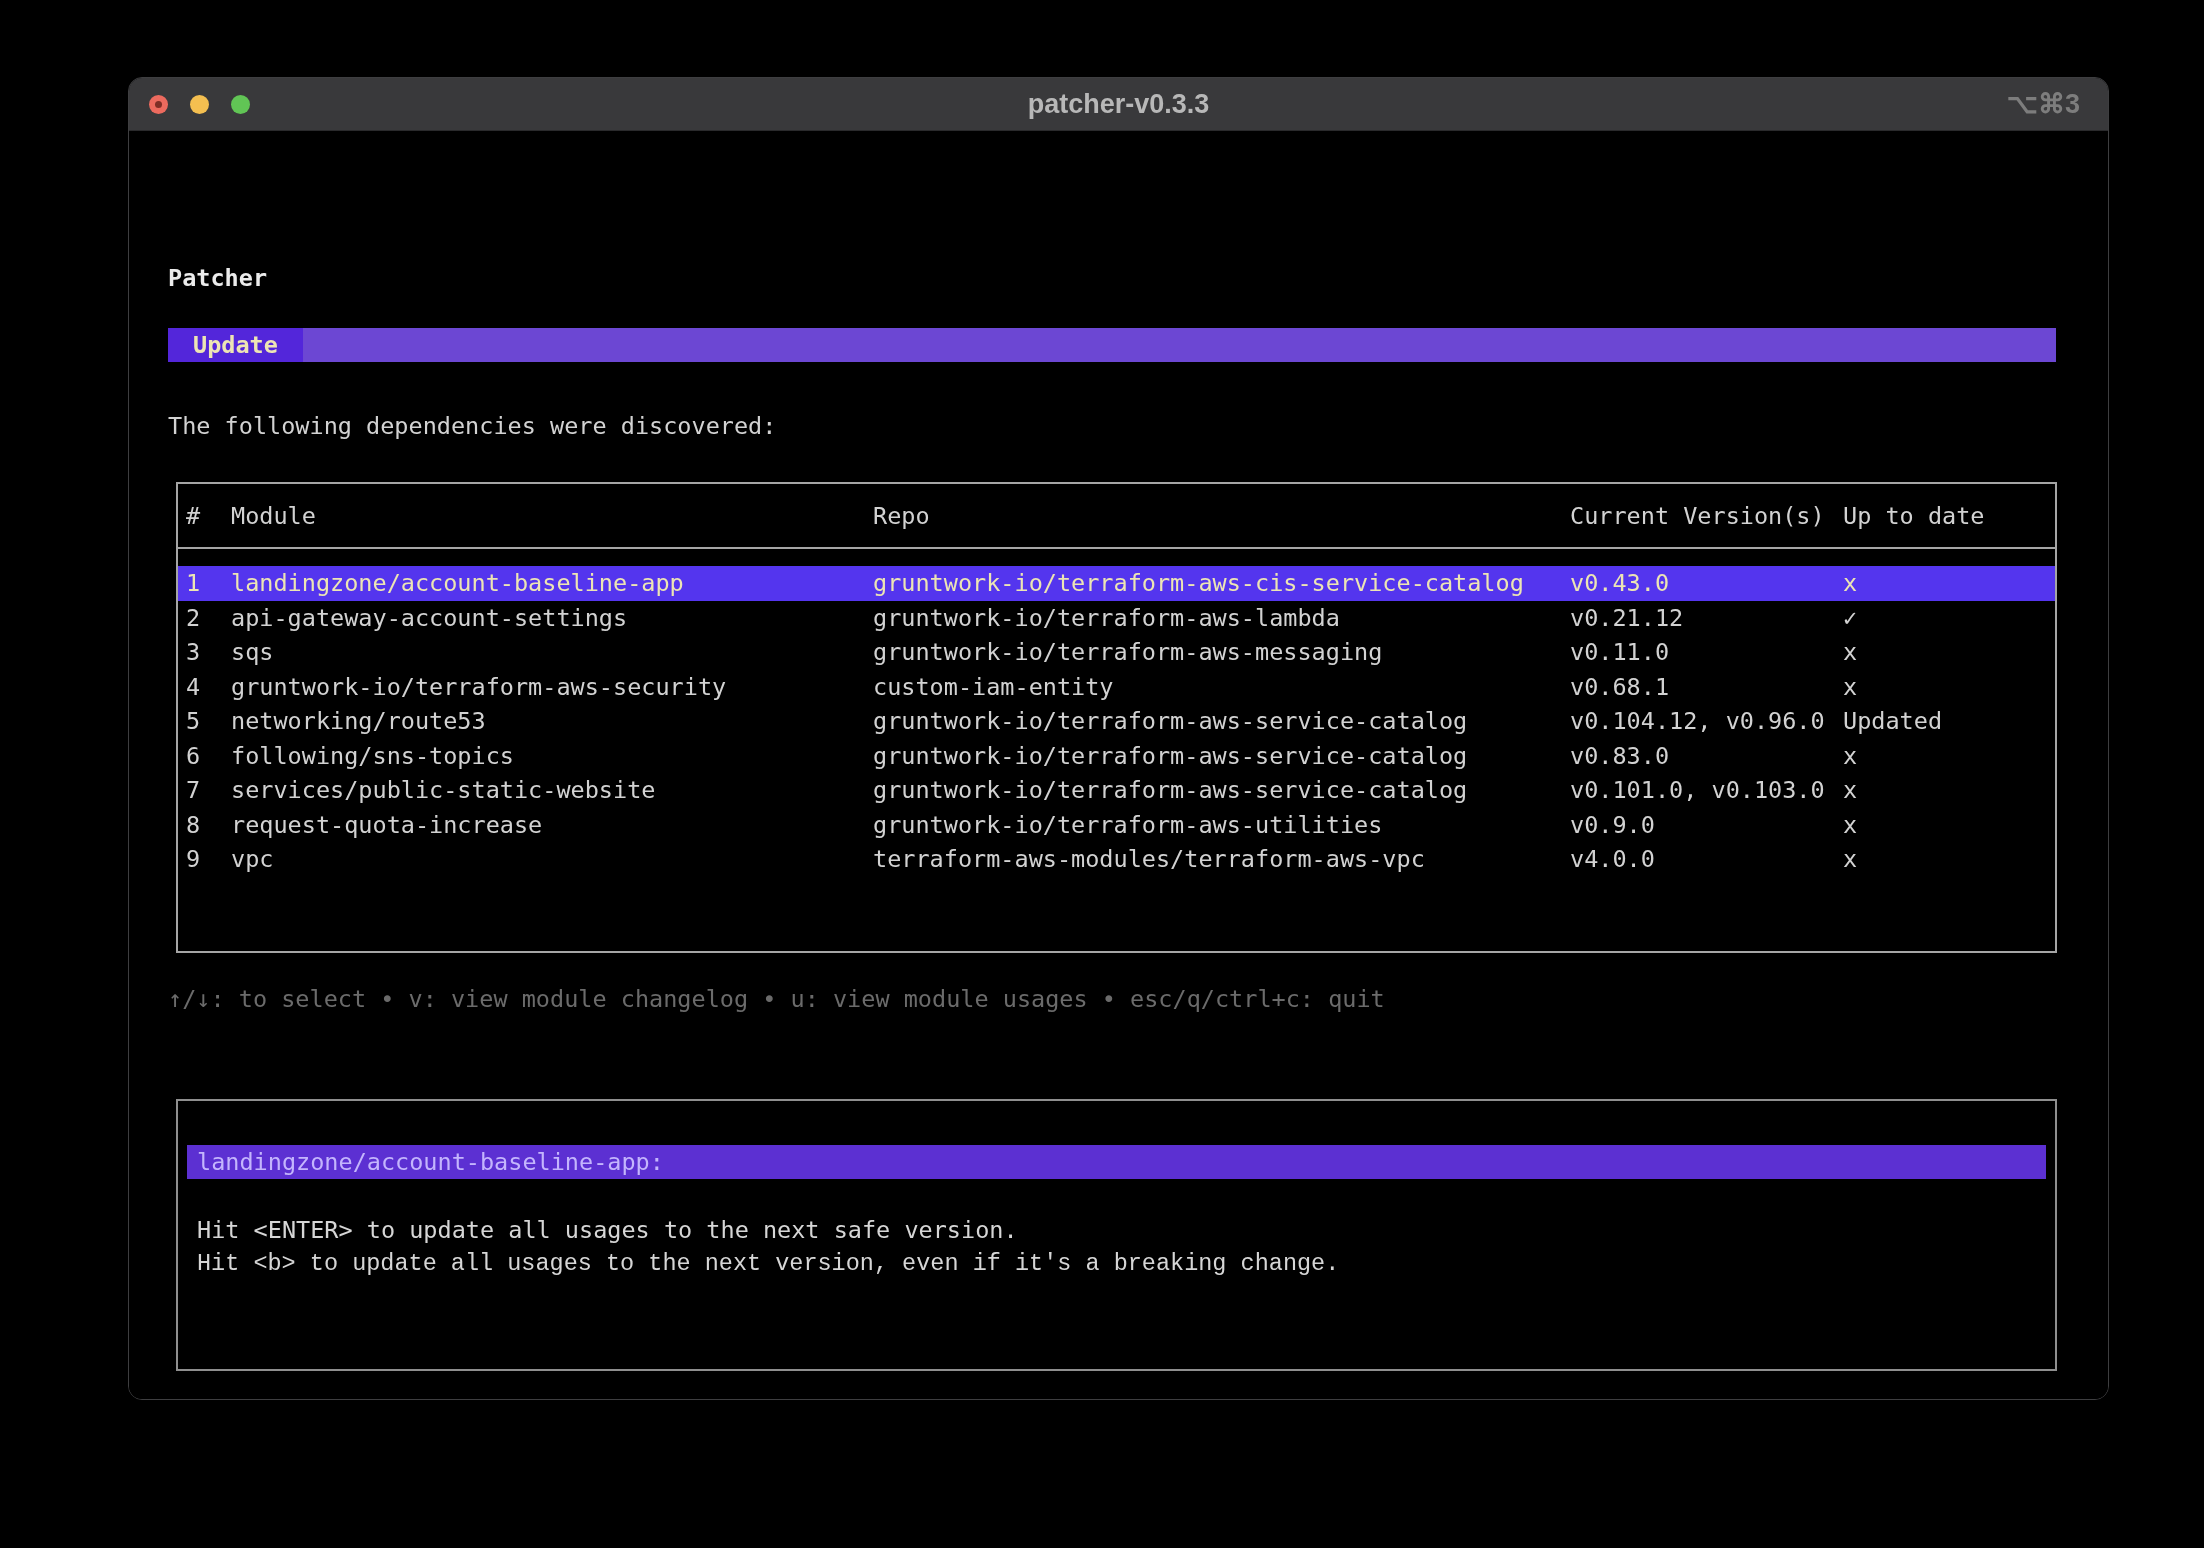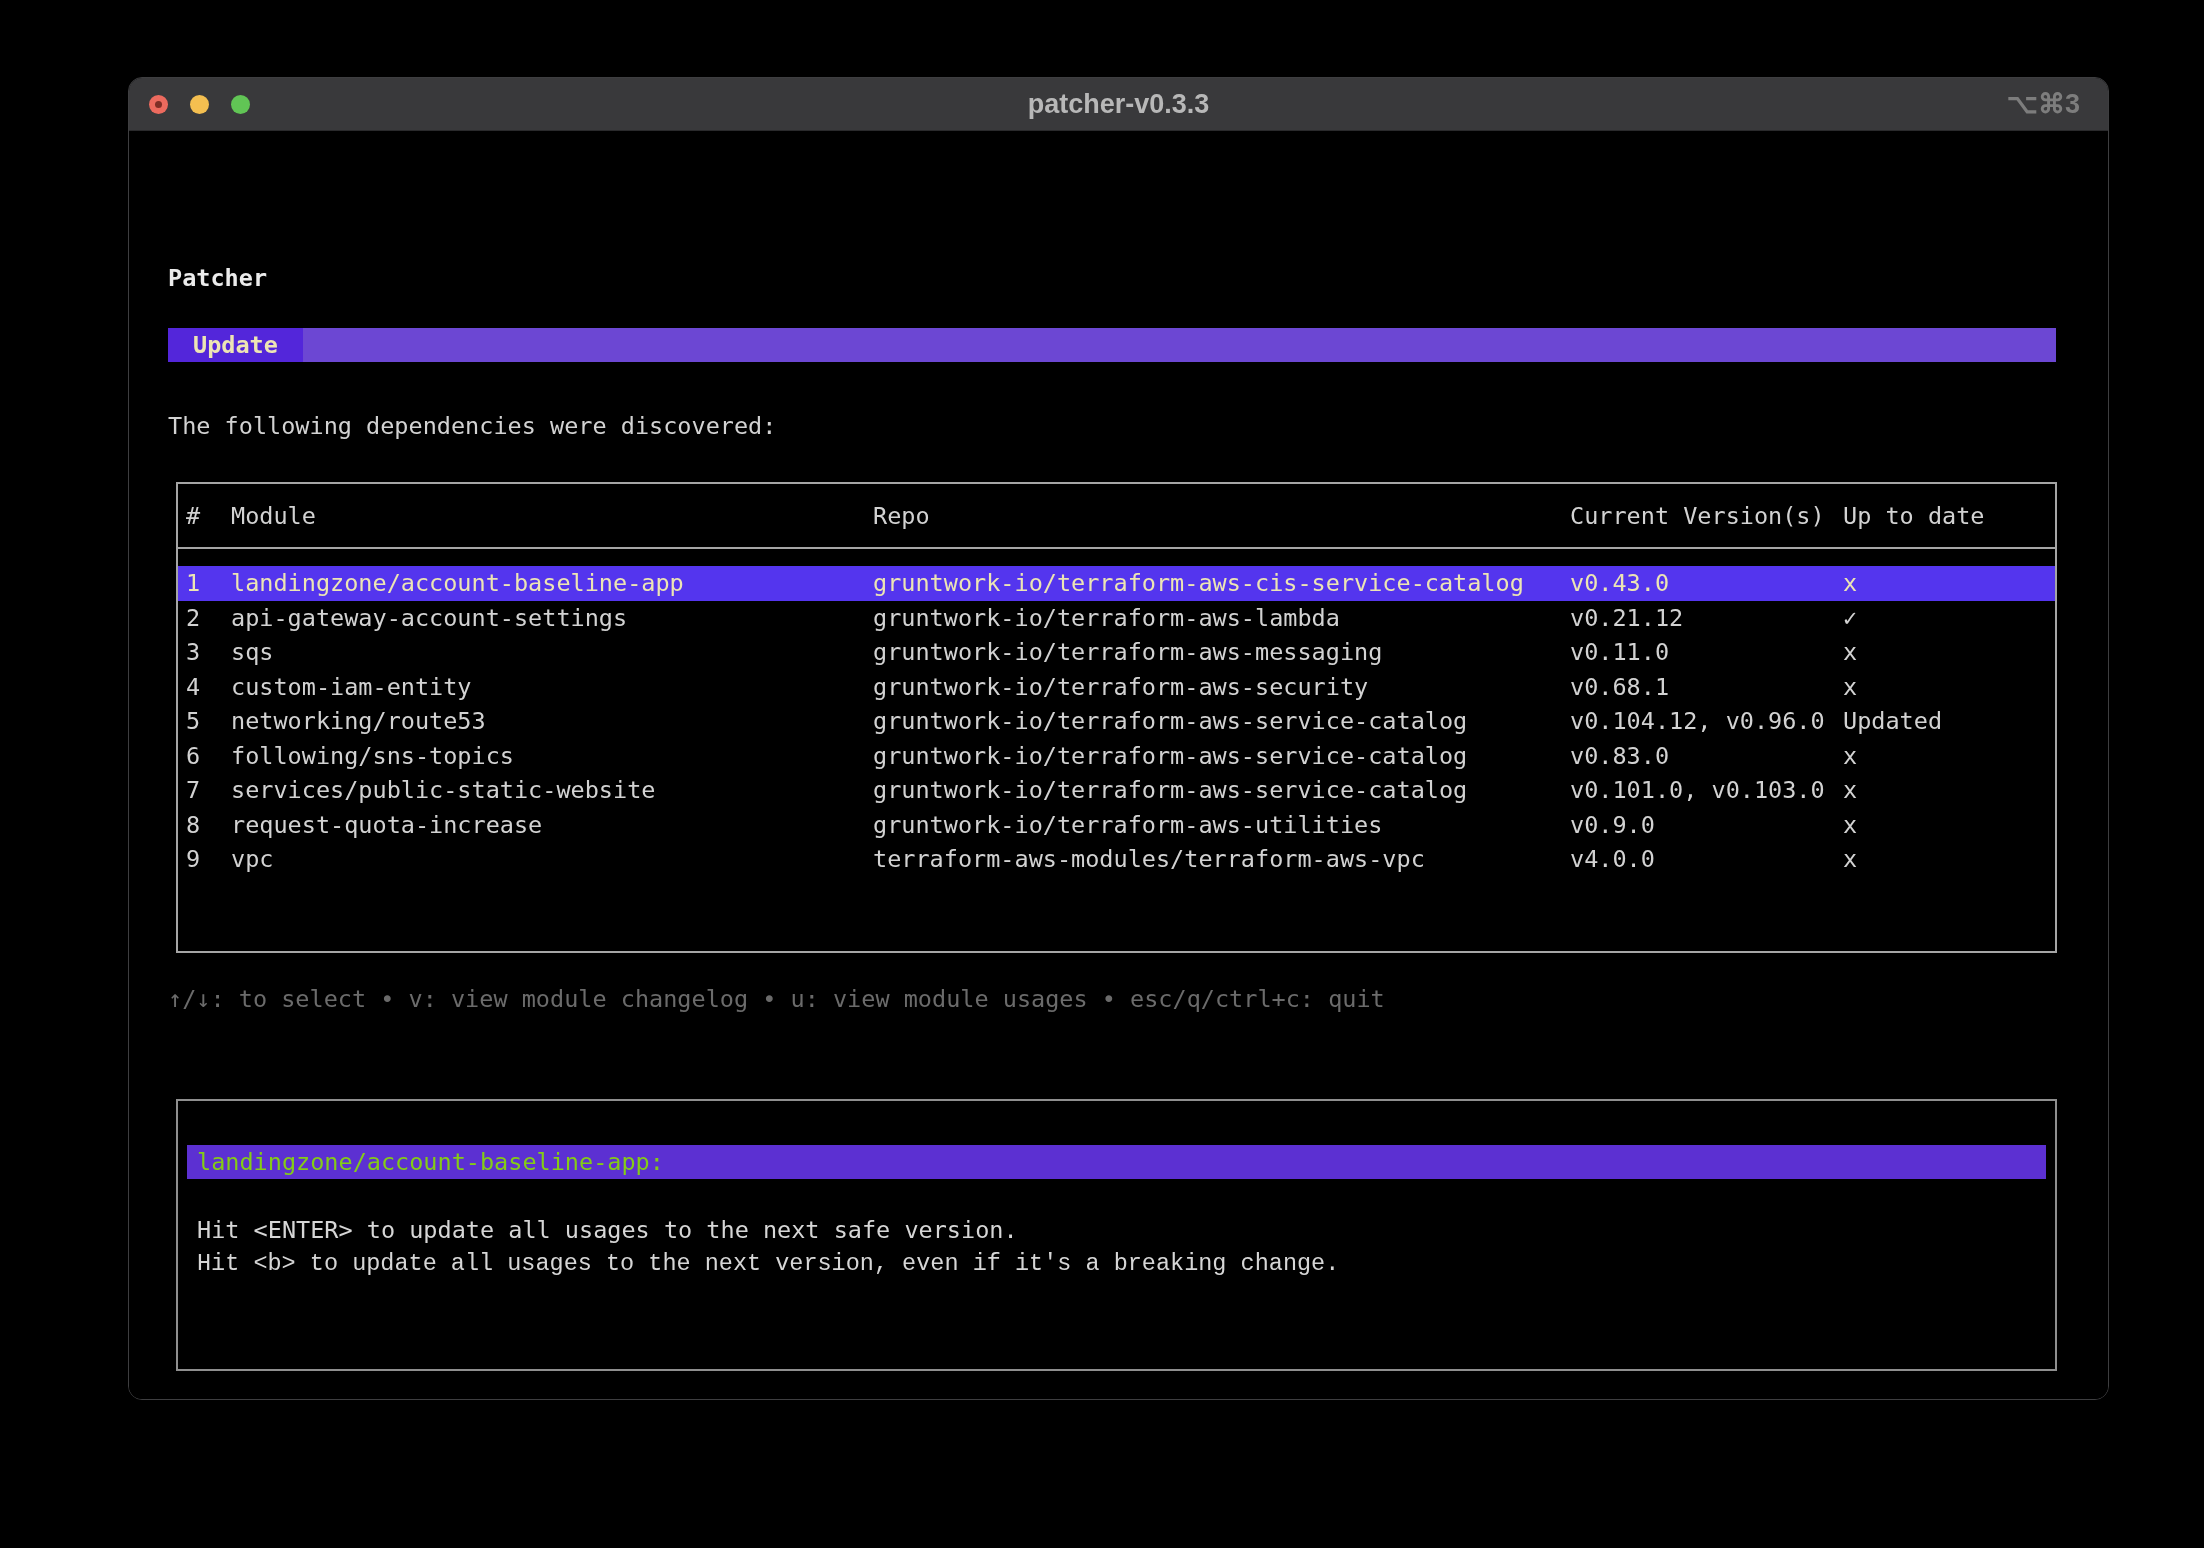--- a/index.html
+++ b/index.html
@@ -36,21 +36,21 @@
   .thead{height:63px;border-bottom:2px solid var(--table-border);color:#d2d2d2;}
   .tbody{padding-top:17px;}
   .trow{height:34.5px;color:#d2d2d2;}
   .trow.selected{background:var(--purple-select);color:var(--cream);}
 
   .help{position:absolute;left:39px;top:851px;color:#6b6b6b;}
 
   .detail-panel{position:absolute;left:47px;top:968px;width:1881px;height:272px;
                 border:2px solid var(--panel-border);box-sizing:border-box;}
   .detail-title{position:absolute;left:9px;right:9px;top:44px;height:34px;
-                background:var(--purple-banner);color:#84cc16;padding-left:10px;box-sizing:border-box;}
+                background:var(--purple-banner);color:#c4b5fd;padding-left:10px;box-sizing:border-box;}
   .detail-line{position:absolute;left:19px;height:34px;color:#d6d6d6;}
   .detail-line.line1{top:112px;}
   .detail-line.line2{top:146px;font-family:Liberation Mono, monospace;}
 </style>
 </head>
 <body>
 
 <div class="stage">
   <div class="window">
 
@@ -100,22 +100,22 @@
   </div>
             <div class="trow">
     <span>3</span>
     <span>sqs</span>
     <span>gruntwork-io/terraform-aws-messaging</span>
     <span>v0.11.0</span>
     <span>x</span>
   </div>
             <div class="trow">
     <span>4</span>
+    <span>gruntwork-io/terraform-aws-security</span>
     <span>custom-iam-entity</span>
-    <span>gruntwork-io/terraform-aws-security</span>
     <span>v0.68.1</span>
     <span>x</span>
   </div>
             <div class="trow">
     <span>5</span>
     <span>networking/route53</span>
     <span>gruntwork-io/terraform-aws-service-catalog</span>
     <span>v0.104.12, v0.96.0</span>
     <span>Updated</span>
   </div>

